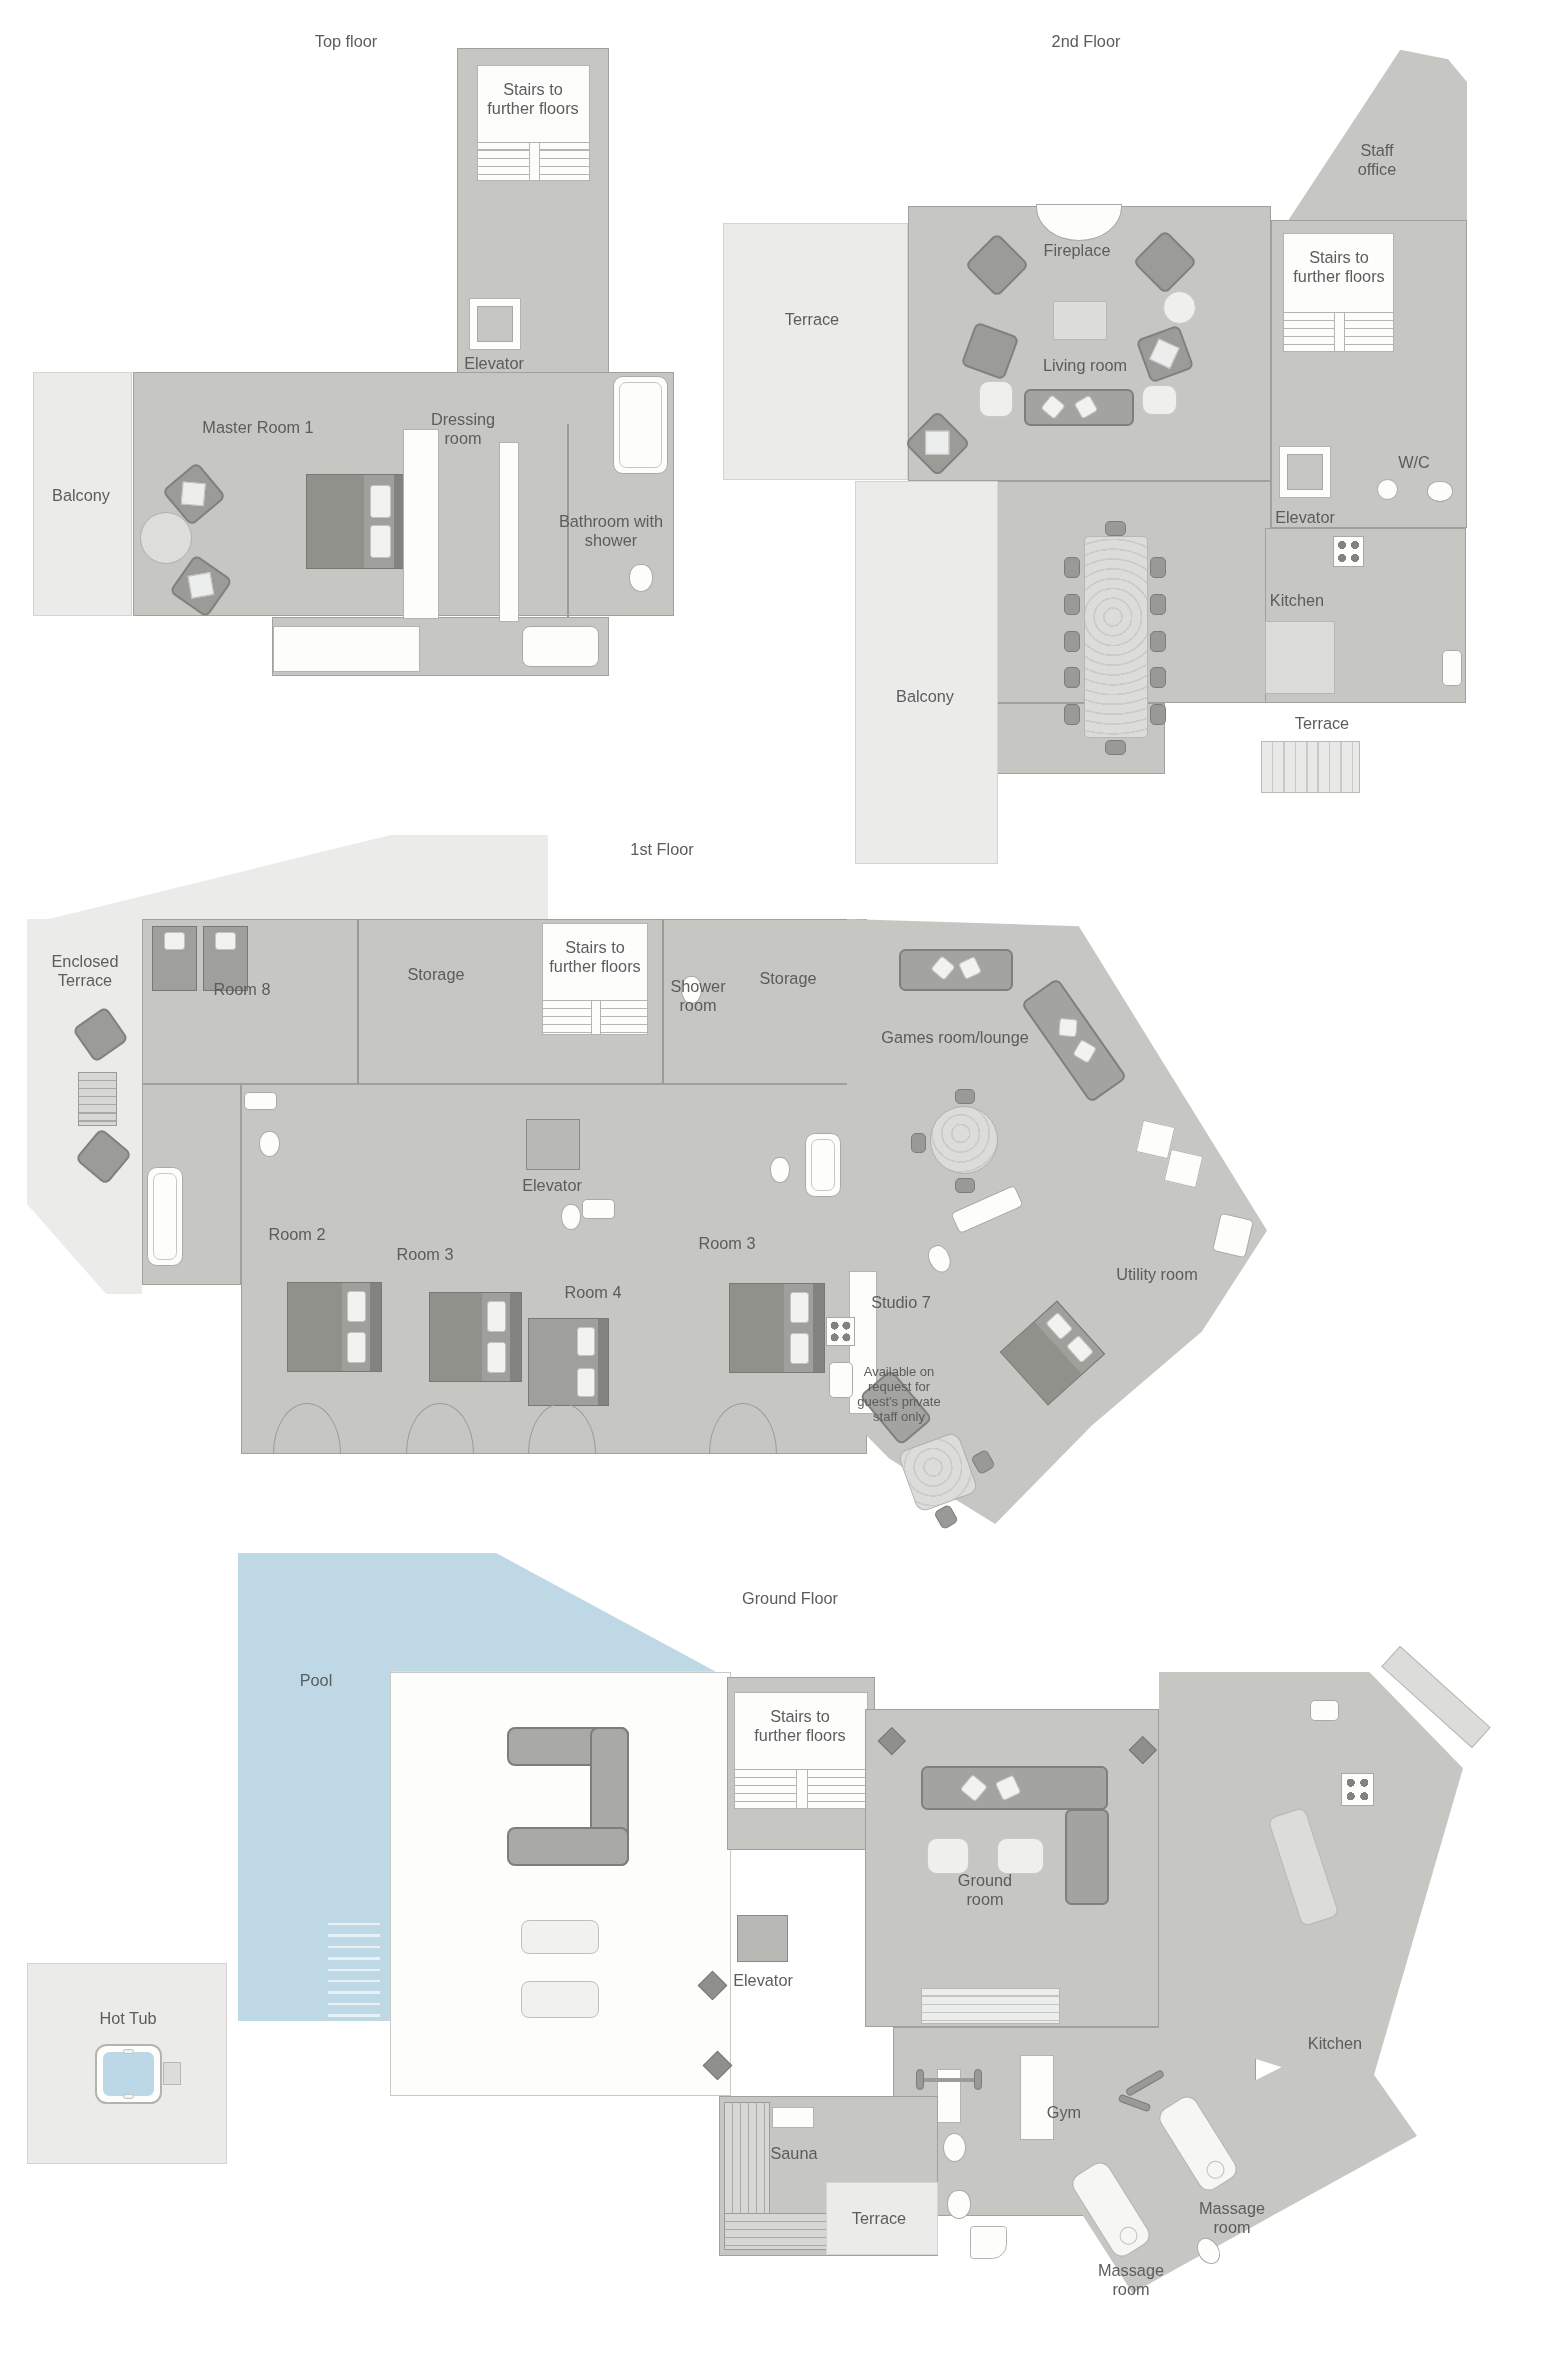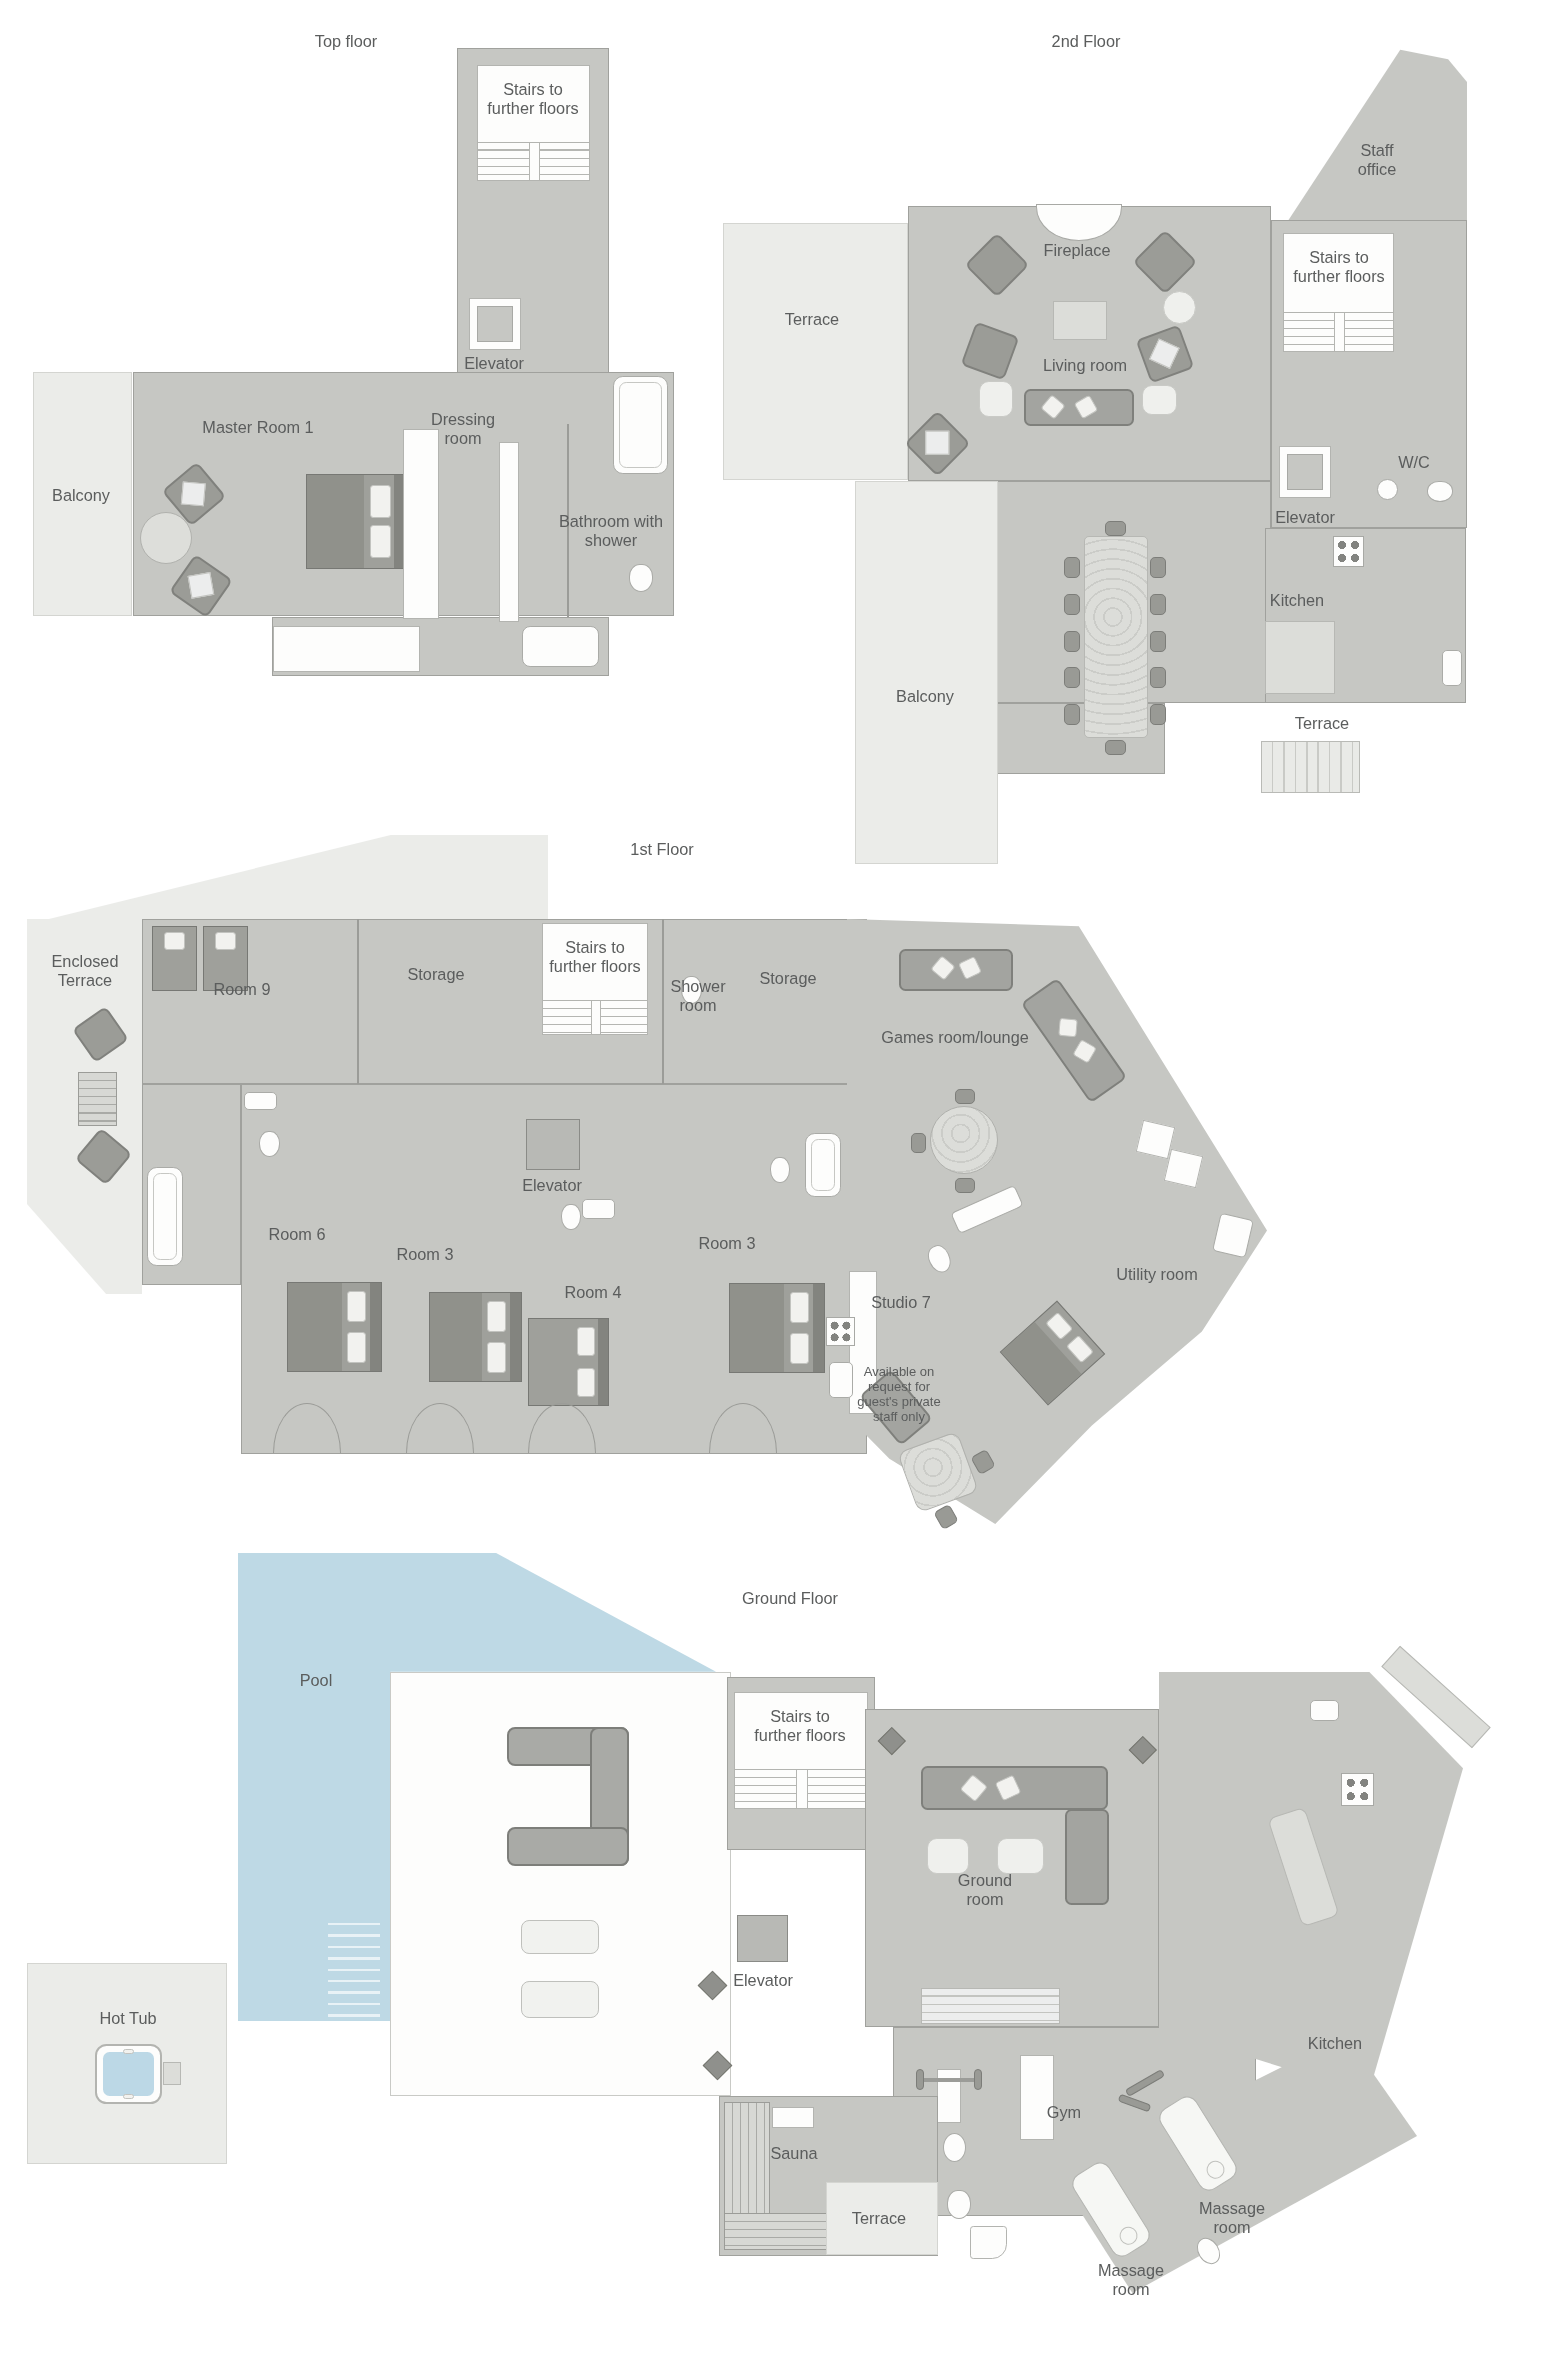--- a/index.html
+++ b/index.html
@@ -198,29 +198,29 @@
     <div class="x r" style="left:241px;top:1084px;width:626px;height:370px"></div>
     <div class="x r" style="left:142px;top:1084px;width:99px;height:201px"></div>
     <div class="x polyfill poly" style="left:847px;top:919px;width:420px;height:605px;clip-path:polygon(0 0,55.2% 1.2%,100% 51.5%,84.5% 68.2%,58.3% 83.7%,35.3% 100%,10.1% 89.2%,0 82.1%)"></div>
     <div class="x wl" style="left:357px;top:919px;width:1.6px;height:165px"></div>
     <div class="x wl" style="left:662px;top:919px;width:1.6px;height:165px"></div>
 
     <div class="x w" style="left:542px;top:923px;width:106px;height:78px"></div>
     <div class="x treads" style="left:542px;top:1001px;width:106px;height:34px"></div>
     <div class="x lb wrap" style="left:595px;top:957px;width:98px">Stairs to further floors</div>
 
-    <div class="x lb" style="left:242px;top:989px">Room 9</div>
+    <div class="x lb" style="left:242px;top:989px">Room 8</div>
     <div class="x lb" style="left:436px;top:974px">Storage</div>
     <div class="x lb wrap" style="left:698px;top:996px;width:73px">Shower room</div>
     <div class="x lb" style="left:788px;top:978px">Storage</div>
     <div class="x lb" style="left:955px;top:1037px">Games room/lounge</div>
     <div class="x lb" style="left:1157px;top:1274px">Utility room</div>
     <div class="x lb" style="left:901px;top:1302px">Studio 7</div>
     <div class="x lb wrap small" style="left:899px;top:1395px;width:96px">Available on request for guest's private staff only</div>
-    <div class="x lb" style="left:297px;top:1234px">Room 6</div>
+    <div class="x lb" style="left:297px;top:1234px">Room 2</div>
     <div class="x lb" style="left:425px;top:1254px">Room 3</div>
     <div class="x lb" style="left:593px;top:1292px">Room 4</div>
     <div class="x lb" style="left:727px;top:1243px">Room 3</div>
 
     <div class="x elevg" style="left:526px;top:1119px;width:54px;height:51px"></div>
     <div class="x lb" style="left:552px;top:1185px">Elevator</div>
 
     <div class="x bed" style="left:152px;top:926px;width:45px;height:65px">
       <div class="x pl" style="left:11.4px;top:4.9px;width:21px;height:18px"></div>
       </div>

